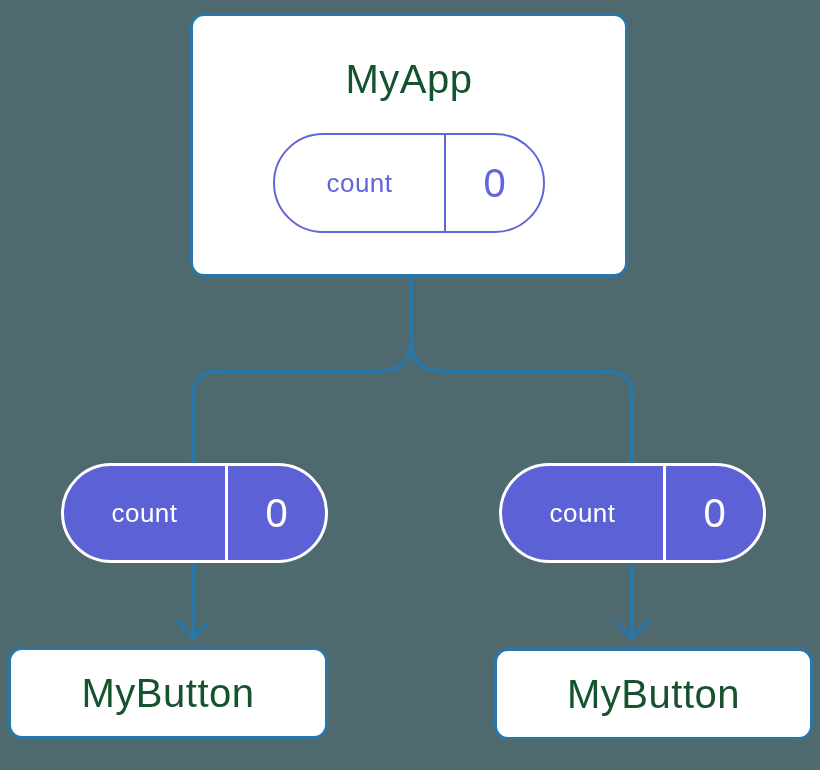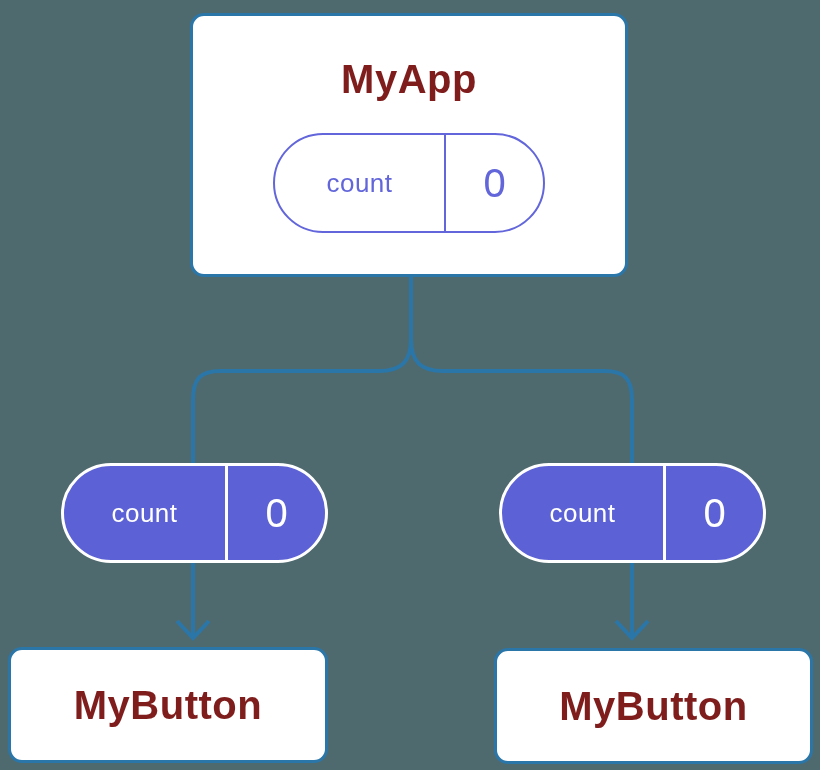--- a/index.html
+++ b/index.html
@@ -36,23 +36,23 @@
     left: 190px;
     top: 13px;
     width: 438px;
     height: 264px;
     display: flex;
     flex-direction: column;
     align-items: center;
     padding-top: 40px;
   }
   .card-title {
-    color: #7f1d1d;
+    color: #14532d;
     font-size: 40px;
-    font-weight: 700;
+    font-weight: 400;
     line-height: 46px;
     letter-spacing: 0.5px;
   }
   .pill {
     display: flex;
     align-items: stretch;
     border-radius: 60px;
     box-sizing: border-box;
     overflow: hidden;
   }
@@ -91,21 +91,21 @@
     letter-spacing: 0.5px;
   }
   .pill-value {
     width: 97px;
     display: flex;
     align-items: center;
     justify-content: center;
     font-size: 40px;
   }
   .button-card {
-    height: 116px;
+    height: 92px;
     display: flex;
     align-items: center;
     justify-content: center;
   }
   .button-left  { left: 8px;   top: 647px; width: 320px; }
   .button-right { left: 494px; top: 648px; width: 319px; }
 </style>
 </head>
 <body>
 

